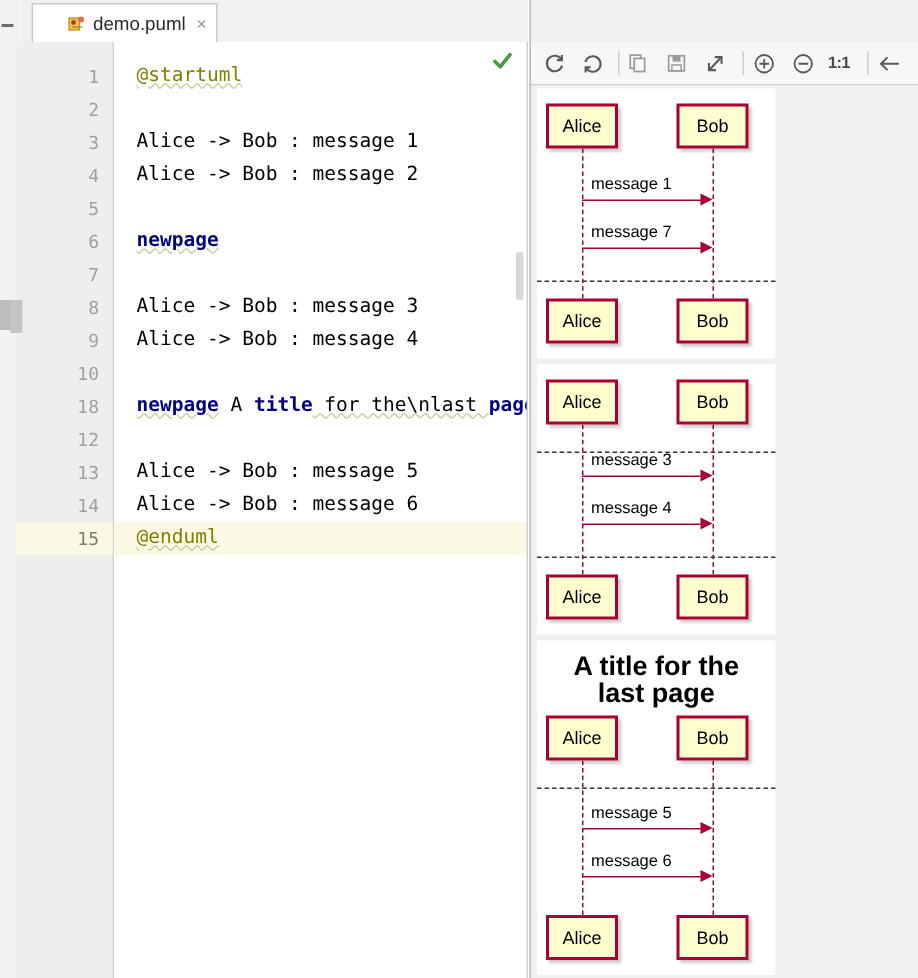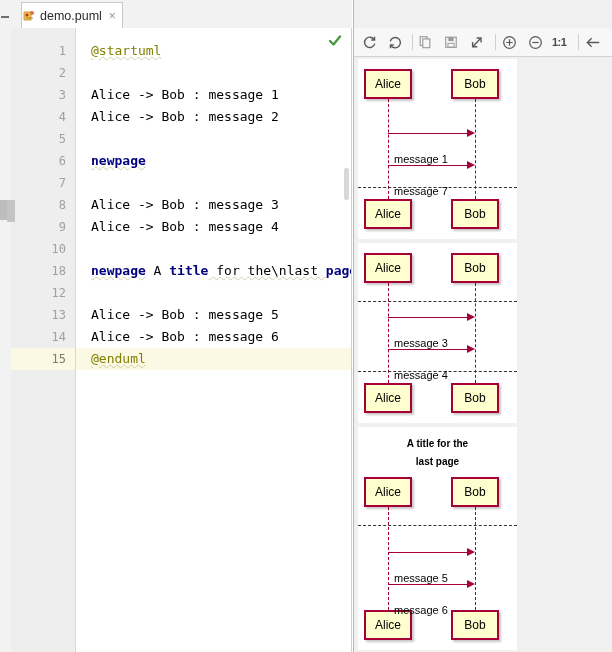--- a/index.html
+++ b/index.html
@@ -13,21 +13,21 @@
 
   
   .left-rail{position:absolute;left:0;top:0;width:11px;height:652px;background:#f2f2f2;border-right:1px solid #c9c9c9;}
   .rail-collapse{position:absolute;left:1px;top:16px;width:8px;height:2px;background:#6e6e6e;}
   .rail-handle{position:absolute;left:0;top:200px;width:11px;height:20px;background:#bdbdbd;}
 
   
   .editor-pane{position:absolute;left:11px;top:0;width:341px;height:652px;background:#fff;}
   .tabbar{position:absolute;left:0;top:0;width:341px;height:28px;background:#f2f2f2;border-bottom:1px solid #c9c9c9;}
   .tab{position:absolute;left:10px;top:2px;height:26px;background:#ffffff;border:1px solid #c9c9c9;border-bottom:none;
-       display:flex;align-items:center;padding:0 6px 0 1px;box-sizing:border-box;}
+       display:flex;align-items:center;padding:0 6px 0 23px;box-sizing:border-box;}
   .tab-icon{width:13px;height:13px;margin-right:4px;position:relative;flex:0 0 auto;}
   .tab-label{font-size:12.5px;color:#2b2b2b;white-space:nowrap;}
   .tab-close{margin-left:7px;color:#9a9a9a;font-size:12px;line-height:1;cursor:pointer;}
   .tabbar-rest{position:absolute;left:107px;top:2px;right:0;height:26px;background:#f2f2f2;border-left:1px solid #c9c9c9;}
 
   .gutter{position:absolute;left:0;top:28px;width:64px;height:624px;background:#eeeeee;border-right:1px solid #d6d6d6;}
   .gnum{position:absolute;right:9px;width:40px;text-align:right;height:22px;line-height:22px;
         font-family:"DejaVu Sans Mono", monospace;font-size:12px;color:#a0a0a0;}
   .gnum.cur{color:#7d7d6a;}
   .gutter-cur{position:absolute;left:0;width:64px;height:22px;background:#fbf8e4;}
@@ -57,24 +57,24 @@
   .page{position:absolute;left:4px;width:159px;background:#ffffff;}
   .diagram{position:relative;width:159px;height:100%;}
 
   .pbox{position:absolute;background:#fefece;border:2px solid #a80036;box-sizing:border-box;
         display:flex;align-items:center;justify-content:center;
         font-family:"Liberation Sans", sans-serif;font-size:12px;color:#000;
         box-shadow:2px 2px 2px rgba(0,0,0,0.22);}
   .lifeline{position:absolute;width:0;border-left:1px dashed #a80036;}
   .msg-line{position:absolute;height:0;border-top:1px solid #a80036;}
   .msg-head{position:absolute;width:0;height:0;border-top:4px solid transparent;border-bottom:4px solid transparent;border-left:8px solid #a80036;}
-  .msg-text{position:absolute;font-family:"Liberation Sans", sans-serif;font-size:11px;color:#000;white-space:nowrap;margin-top:36px;}
+  .msg-text{position:absolute;font-family:"Liberation Sans", sans-serif;font-size:11px;color:#000;white-space:nowrap;}
   .pagesep{position:absolute;height:0;border-top:1px dashed #333;}
   .dtitle{position:absolute;width:100%;text-align:center;font-family:"Liberation Sans", sans-serif;
-          font-size:10px;font-weight:bold;color:#000;line-height:18px;}
+          font-size:18px;font-weight:bold;color:#000;line-height:18px;}
 </style>
 </head>
 <body>
 
 <div class="app">
 
   <div class="left-rail">
     <div class="rail-collapse"></div>
     <div class="rail-handle"></div>
   </div>

